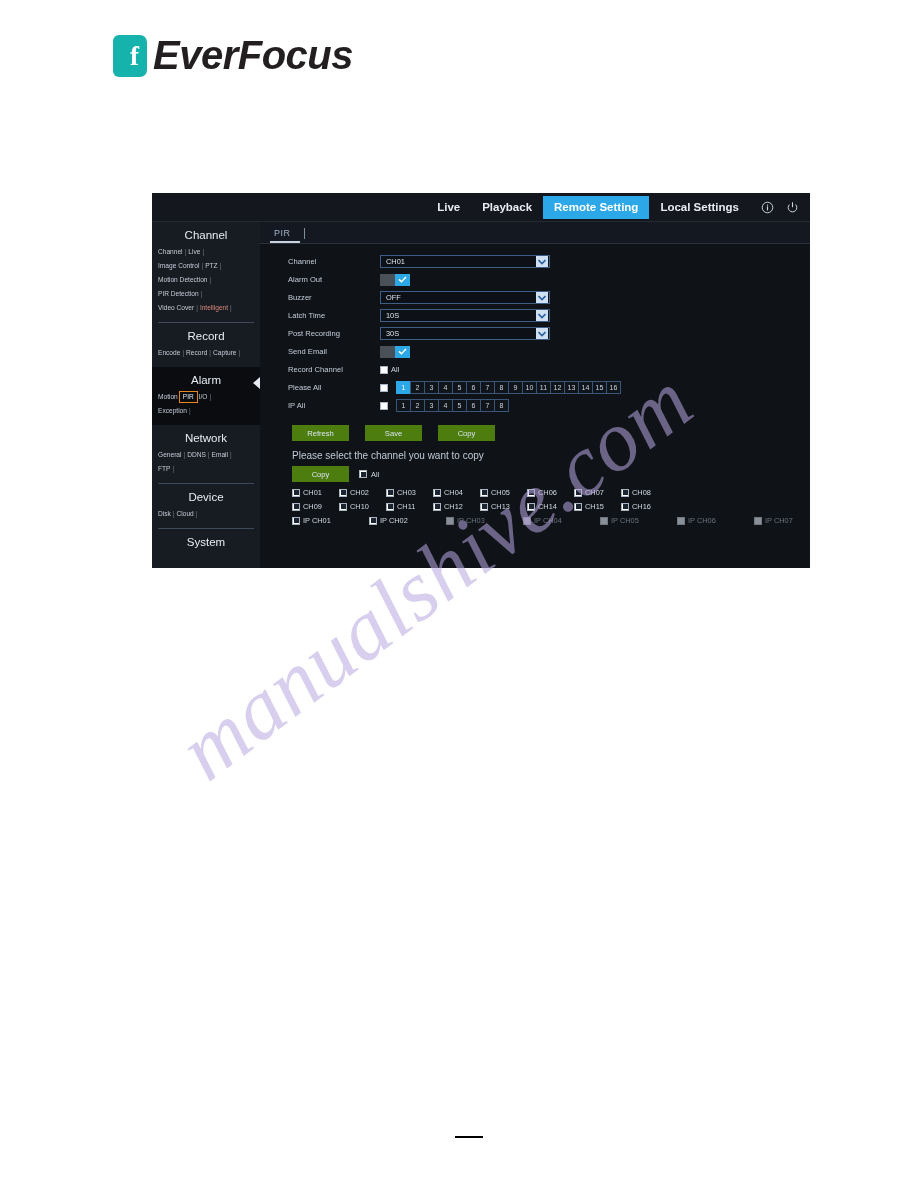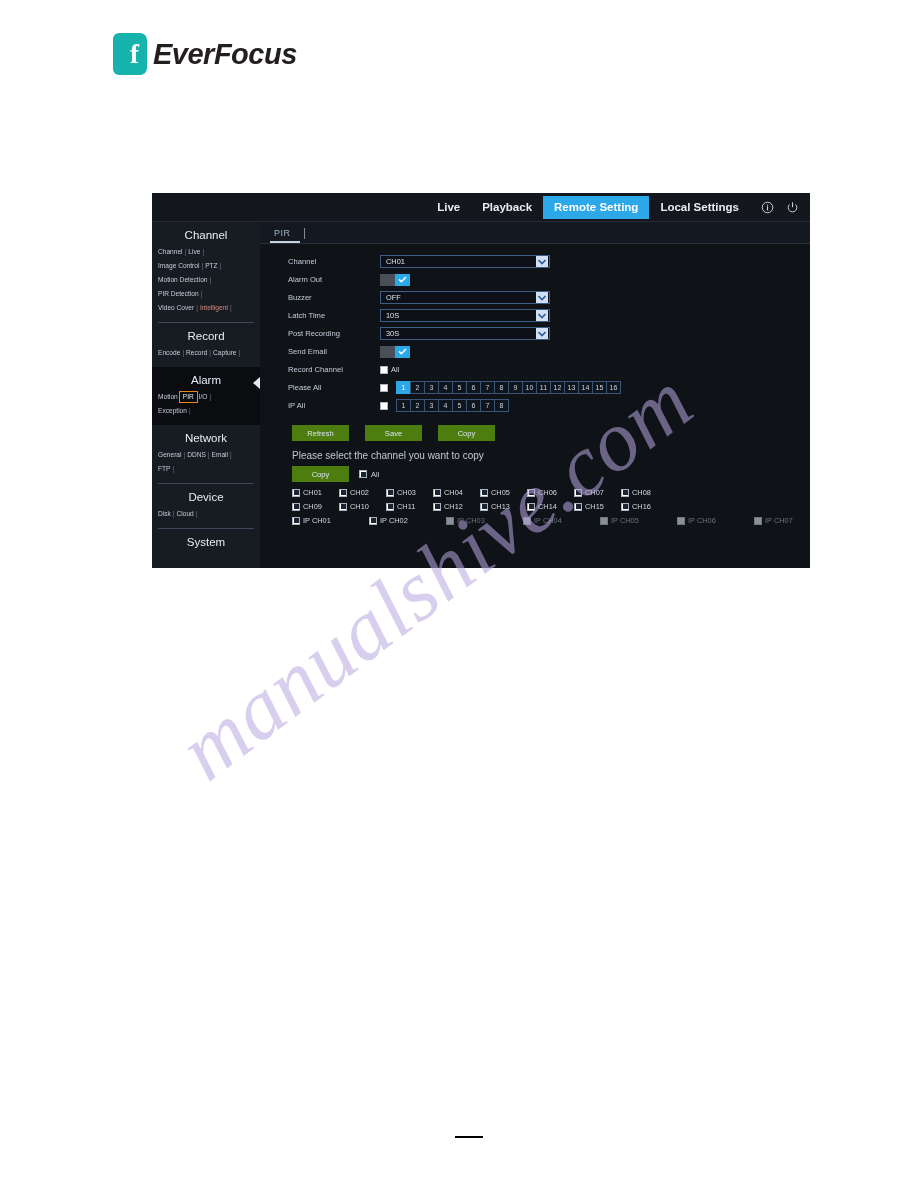--- a/index.html
+++ b/index.html
@@ -54,21 +54,21 @@
     background:#16b3ad;
     border-radius: 0 7px 7px 0;
   }
   .logo-mark .f {
     position:absolute; left:17px; top:7px;
     color:#fff; font-weight:bold; font-size:27px;
     font-family:"Liberation Serif", serif;
     line-height: 28px;
   }
   .logo-text {
-    font-size: 29px; font-weight: bold;
+    font-size: 40px; font-weight: bold;
     font-style: italic;
     color:#231f20;
     letter-spacing:-0.5px;
     font-family:"Liberation Sans", sans-serif;
   }
 
   
   .app {
     position:absolute;
     left:152px; top:193px;

